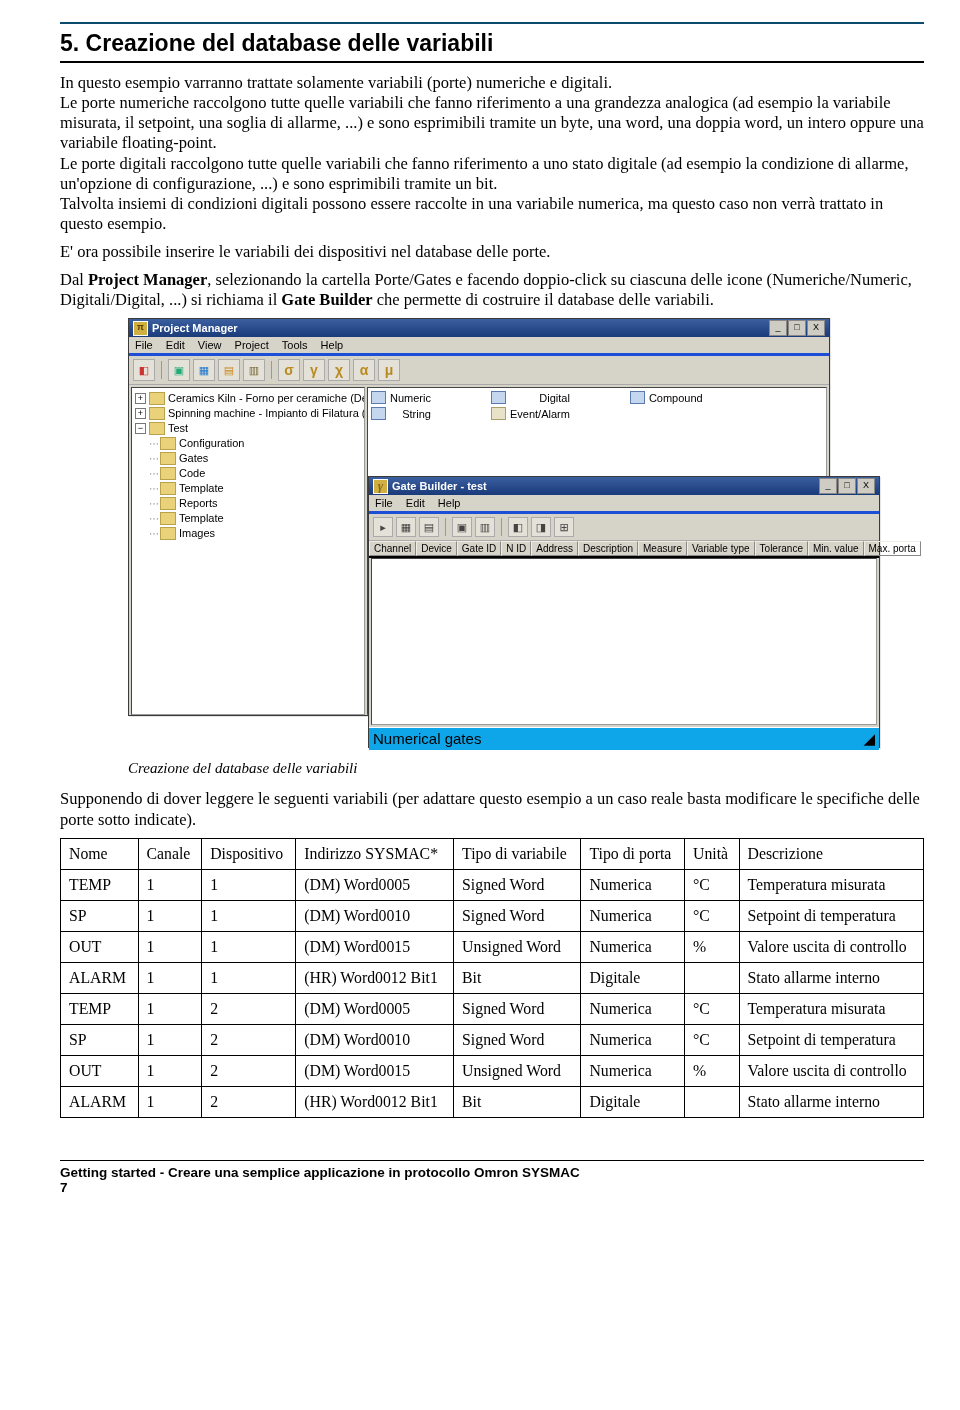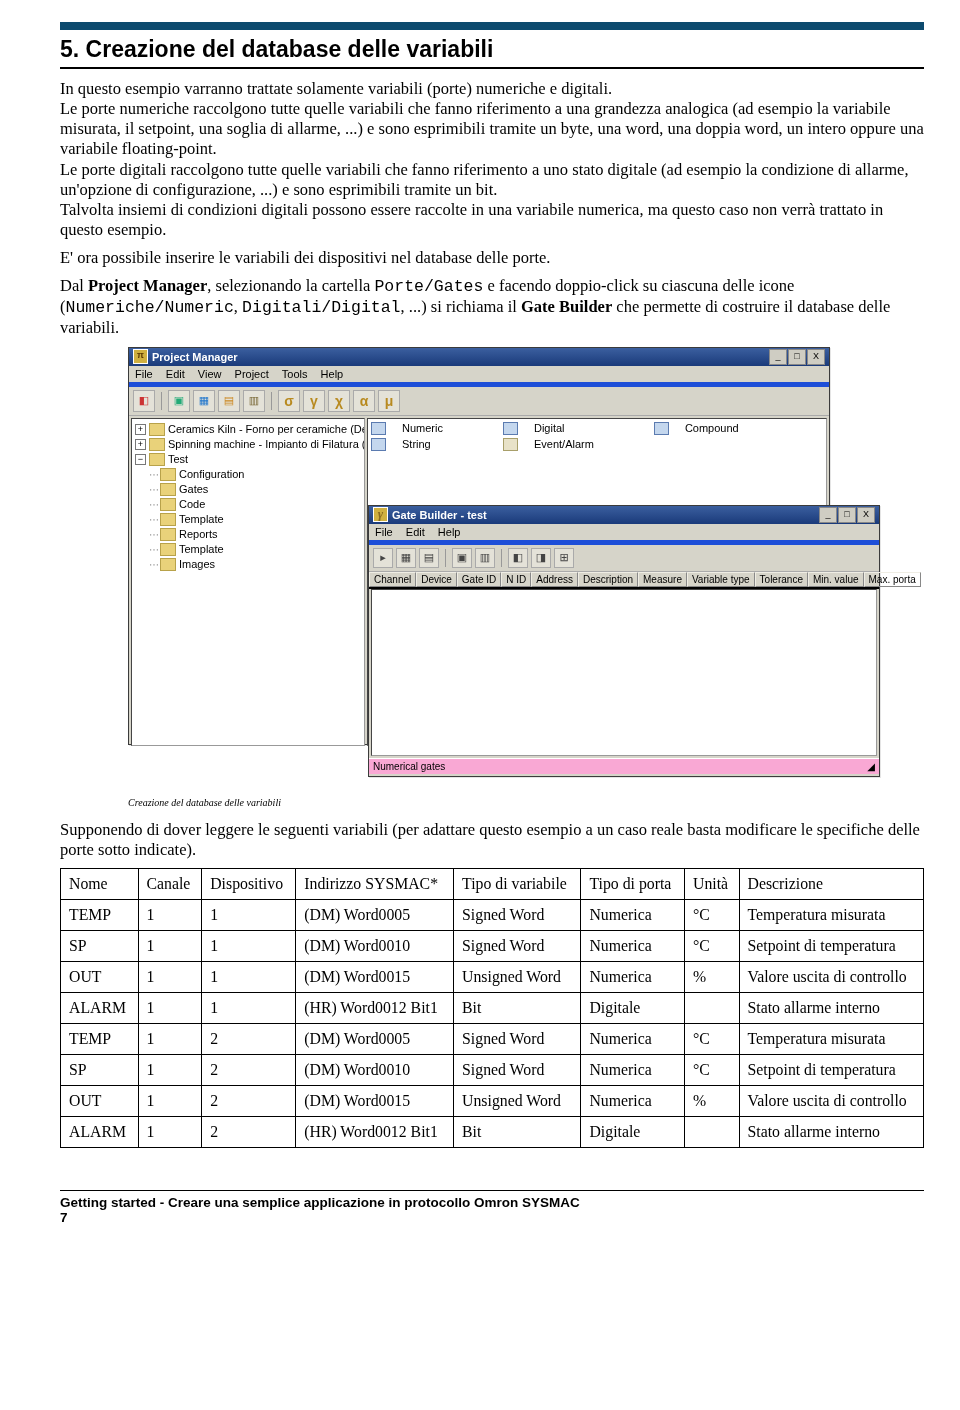--- a/index.html
+++ b/index.html
@@ -7,38 +7,38 @@
     padding: 0;
     font-family: "Times New Roman", Times, serif;
     background: #fff;
     width: 960px;
     color: #000;
   }
   .page {
     padding: 22px 36px 18px 60px;
   }
   .heading-bar {
-    border-top: 8px solid #0c4a6e;
+    border-top: 2px solid #0c4a6e;
     border-bottom: 2px solid #000;
     padding: 6px 0 4px 0;
     margin-bottom: 10px;
   }
   h1 {
     margin: 0;
     font-family: Arial, Helvetica, sans-serif;
     font-weight: 700;
     font-size: 23px;
   }
   p {
     font-size: 16.5px;
     line-height: 1.22;
     margin: 8px 0;
   }
   .mono {
-    font-family: Liberation Mono, monospace;
+    font-family: Liberation Serif, serif;
   }
   .win {
     position: absolute;
     border: 1px solid #3b3b3b;
     background: #d6d4c9;
     font-family: Tahoma, Arial, sans-serif;
     font-size: 11px;
     box-shadow: 1px 1px 0 rgba(0,0,0,0.1);
   }
   .titlebar {
@@ -75,21 +75,21 @@
     border: 1px solid #888;
     font-size: 9px;
     line-height: 12px;
     text-align: center;
     color: #000;
     font-family: Arial;
   }
   .menubar {
     background: #d6d4c9;
     padding: 2px 4px;
-    border-bottom: 5px solid #1d4ed8;
+    border-bottom: 3px solid #1d4ed8;
   }
   .menubar span {
     padding: 0 8px 0 2px;
     font-size: 11px;
   }
   .toolbar {
     background: #d6d4c9;
     padding: 3px 4px;
     border-bottom: 1px solid #aaa;
     display: flex;
@@ -170,22 +170,23 @@
     gap: 60px;
   }
   .rightpane .col {
     display: flex;
     flex-direction: column;
     gap: 3px;
   }
   .item {
     display: flex;
     align-items: center;
-    gap: 16px;
+    gap: 4px;
     white-space: nowrap;
+    justify-content: space-between;
   }
   .icbox {
     width: 13px;
     height: 11px;
     background: #c4d7ee;
     border: 1px solid #5b7bb0;
     flex-shrink: 0;
   }
   .icbox2 {
     width: 13px;
@@ -212,36 +213,36 @@
     white-space: nowrap;
   }
   .gb-body {
     background: #fff;
     height: 165px;
     border: 1px inset #999;
     margin: 0 2px 2px 2px;
   }
   .statusbar {
     border-top: 1px solid #fff;
-    background: #f9a8d4;
+    background: #0ea5e9;
     padding: 2px 4px;
-    font-size: 10px;
+    font-size: 15px;
     display: flex;
     justify-content: space-between;
   }
   .screenshot-wrap {
     position: relative;
     width: 750px;
     height: 430px;
     margin: 8px 0 4px 68px;
   }
   .caption {
     font-style: italic;
-    font-size: 10px;
-    margin: 20px 0 12px 68px;
+    font-size: 15px;
+    margin: 12px 0 12px 68px;
   }
   table.vars {
     border-collapse: collapse;
     width: 100%;
     margin-top: 4px;
   }
   table.vars th, table.vars td {
     border: 1px solid #000;
     padding: 6px 8px;
     font-size: 15.8px;

